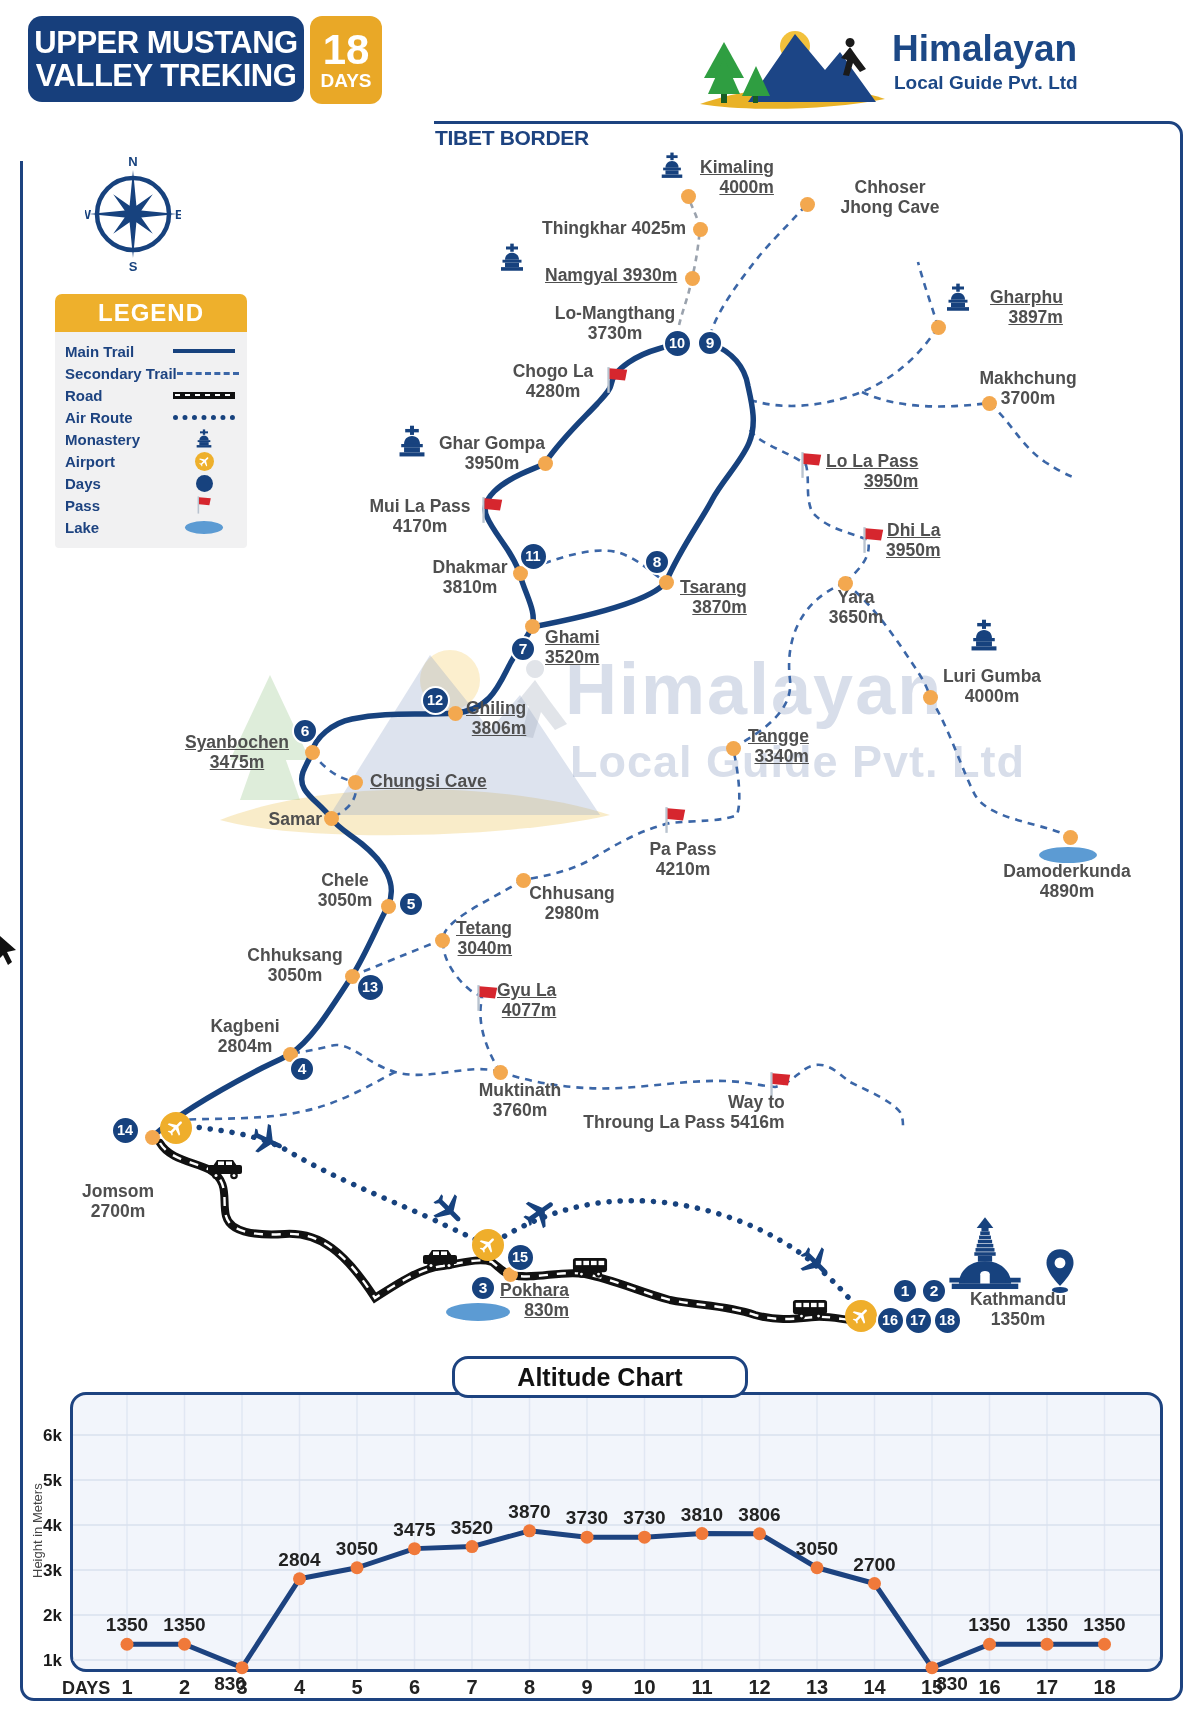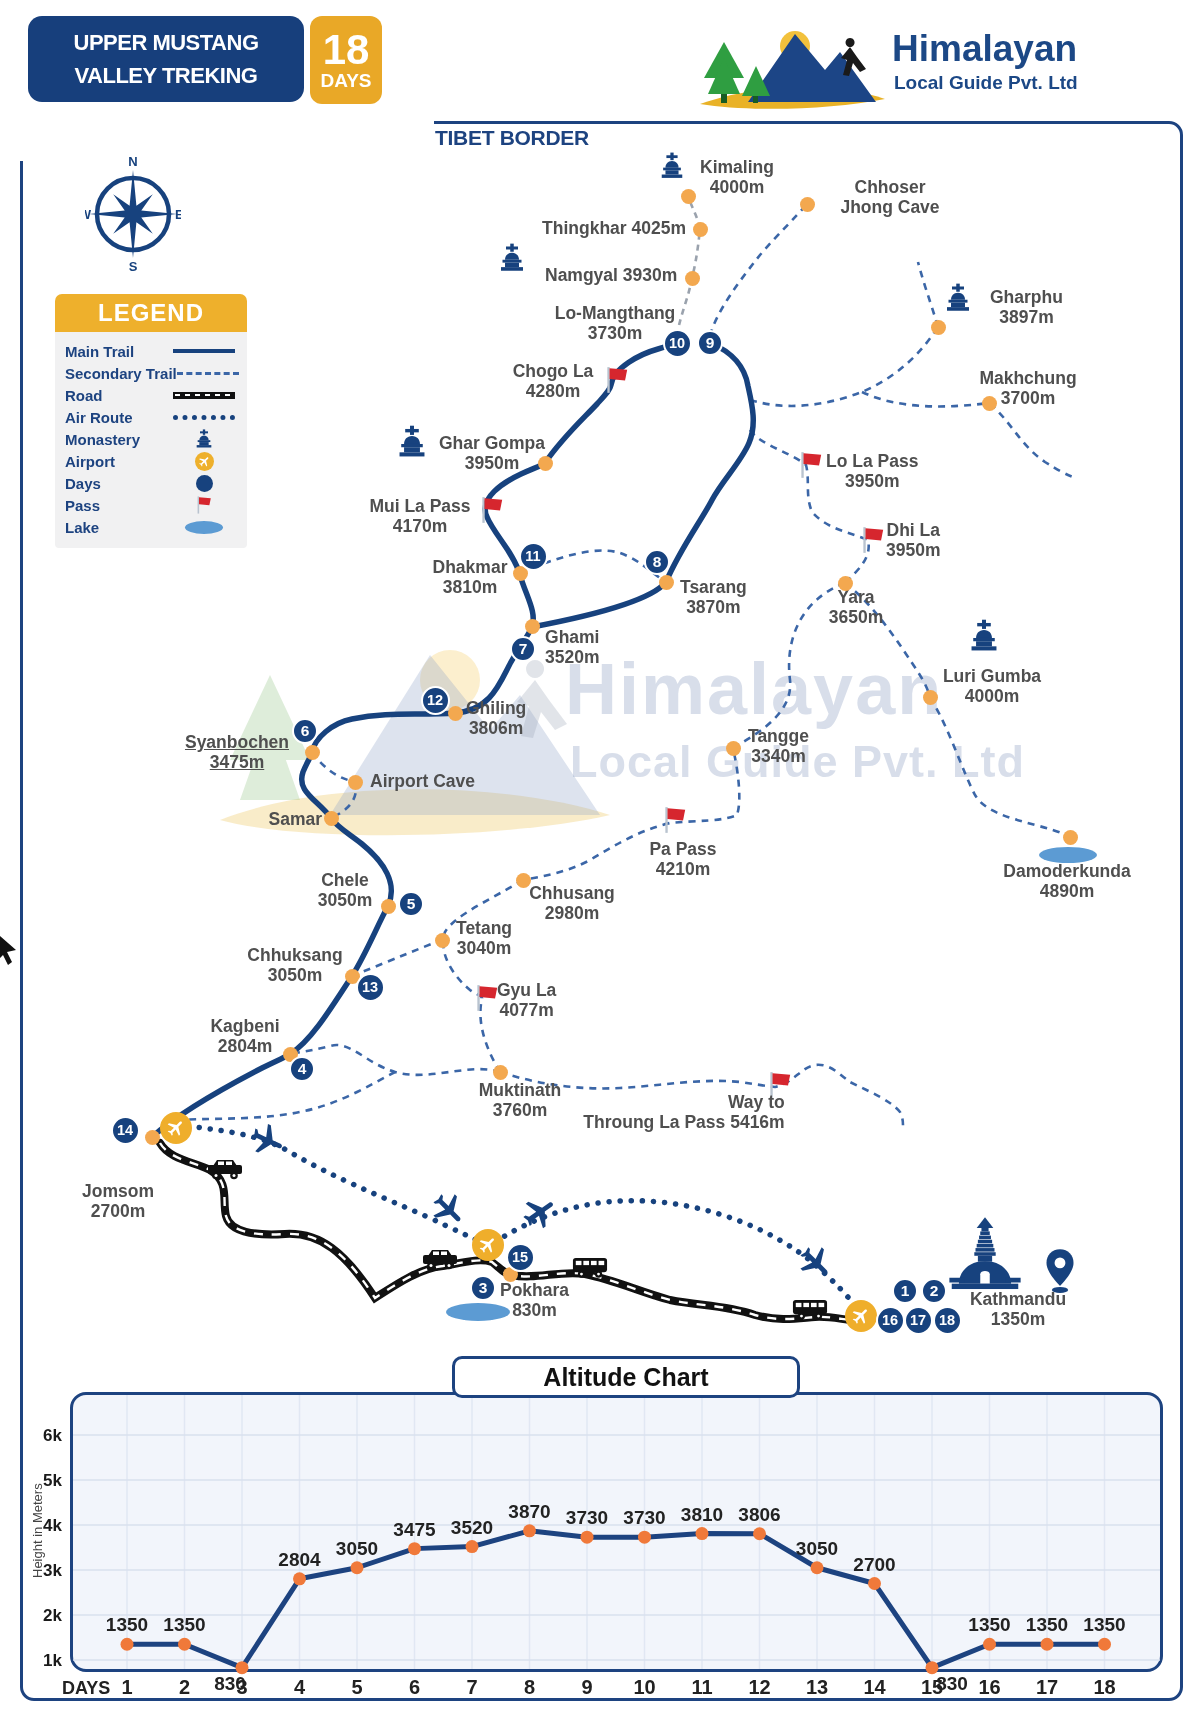--- a/index.html
+++ b/index.html
@@ -3,21 +3,21 @@
 <meta charset="utf-8">
 <style>
   html,body{margin:0;padding:0;background:#fff;}
   .page{position:relative;width:1200px;height:1712px;background:#fff;overflow:hidden;
         font-family:"Liberation Sans",sans-serif;}
   .abs{position:absolute;}
 
   
   .title-box{left:28px;top:16px;width:276px;height:86px;background:#173f7c;border-radius:14px;
              display:flex;flex-direction:column;align-items:center;justify-content:center;}
-  .title-box span{color:#fff;font-weight:bold;font-size:22px;line-height:33px;letter-spacing:-0.5px;white-space:nowrap;}
+  .title-box span{color:#fff;font-weight:bold;font-size:31px;line-height:33px;letter-spacing:-0.5px;white-space:nowrap;}
   .days-box{left:310px;top:16px;width:72px;height:88px;background:#e9a827;border-radius:12px;
             display:flex;flex-direction:column;align-items:center;justify-content:center;}
   .days-box .num{color:#fff;font-weight:bold;font-size:42px;line-height:42px;}
   .days-box .word{color:#fff;font-weight:bold;font-size:19px;line-height:20px;}
   .brand-name{left:892px;top:28px;font-size:37px;font-weight:bold;color:#1c4886;}
   .brand-sub{left:894px;top:72px;font-size:19px;font-weight:bold;color:#1c4886;}
 
   
   .map-frame{left:20px;top:121px;width:1163px;height:1580px;border:3.5px solid #1d4380;
              border-radius:14px;box-sizing:border-box;pointer-events:none;}
@@ -42,35 +42,35 @@
   .sym-days{width:17px;height:17px;border-radius:50%;background:#17427e;}
   .sym-lake{width:38px;height:13px;border-radius:50%;background:#5c9bd3;}
 
   
   .wm-title{left:565px;top:648px;font-size:72px;font-weight:bold;color:rgba(125,146,185,0.30);letter-spacing:2px;}
   .wm-sub{left:570px;top:736px;font-size:45px;font-weight:bold;color:rgba(125,146,185,0.30);letter-spacing:1px;}
 
   
   .place{position:absolute;color:#4f4f4f;font-weight:bold;font-size:17.5px;line-height:19.5px;
          text-align:center;white-space:nowrap;z-index:6;}
-  .place.align-left{text-align:center;}
+  .place.align-left{text-align:right;text-decoration:underline;}
   .place.align-right{text-align:center;}
   .day{position:absolute;background:#17427e;color:#fff;border:2.5px solid #fff;border-radius:50%;
        display:flex;align-items:center;justify-content:center;font-weight:bold;box-sizing:border-box;z-index:8;}
   .dot{position:absolute;width:15px;height:15px;border-radius:50%;background:#f3a84f;z-index:7;}
   .airport{position:absolute;width:32px;height:32px;border-radius:50%;background:#efae2b;
            display:flex;align-items:center;justify-content:center;z-index:7;}
   .airport svg{width:20px;height:20px;transform:rotate(45deg);}
   .lake{position:absolute;border-radius:50%;background:#5c9bd3;z-index:5;}
 
   
   .chart-box{left:70px;top:1392px;width:1093px;height:280px;border:3px solid #1d4380;border-radius:16px;
              background:#f2f5fb;box-sizing:border-box;}
-  .chart-title{left:452px;top:1356px;width:348px;height:42px;background:#fff;border:3px solid #1d4380;
-               border-radius:10px;display:flex;align-items:center;justify-content:center;
+  .chart-title{left:452px;top:1356px;width:296px;height:42px;background:#fff;border:3px solid #1d4380;
+               border-radius:16px;display:flex;align-items:center;justify-content:center;
                font-size:25px;font-weight:bold;color:#111;box-sizing:border-box;z-index:9;}
   .height-label{left:30px;top:1578px;transform:rotate(-90deg);transform-origin:0 0;
                 font-size:13px;color:#444;white-space:nowrap;z-index:9;}
   .days-axis-label{left:62px;top:1678px;font-size:18px;font-weight:bold;color:#222;z-index:9;}
 
   #gfx{position:absolute;left:0;top:0;width:1200px;height:1712px;z-index:4;}
   .overlay{position:absolute;left:0;top:0;width:1200px;height:1712px;z-index:6;pointer-events:none;}
 </style>
 </head>
 <body>
@@ -450,21 +450,21 @@
         <div class="place align-left" style="top: 266px; left: 545px;"><span>Namgyal 3930m</span></div>
         <div class="place align-middle" style="top: 304px; left: 615px; transform: translateX(-50%);"><span>Lo-Mangthang</span><br><span>3730m</span></div>
         <div class="place align-middle" style="top: 362px; left: 553px; transform: translateX(-50%);"><span>Chogo La</span><br><span>4280m</span></div>
         <div class="place align-middle" style="top: 434px; left: 492px; transform: translateX(-50%);"><span>Ghar Gompa</span><br><span>3950m</span></div>
         <div class="place align-middle" style="top: 497px; left: 420px; transform: translateX(-50%);"><span>Mui La Pass</span><br><span>4170m</span></div>
         <div class="place align-middle" style="top: 558px; left: 470px; transform: translateX(-50%);"><span>Dhakmar</span><br><span>3810m</span></div>
         <div class="place align-left" style="top: 628px; left: 545px;"><span>Ghami</span><br><span>3520m</span></div>
         <div class="place align-left" style="top: 578px; left: 680px;"><span>Tsarang</span><br><span>3870m</span></div>
         <div class="place align-left" style="top: 699px; left: 466px;"><span>Ghiling</span><br><span>3806m</span></div>
         <div class="place align-middle" style="top: 733px; left: 237px; transform: translateX(-50%); text-decoration: underline;"><span>Syanbochen</span><br><span>3475m</span></div>
-        <div class="place align-left" style="top: 772px; left: 370px;"><span>Airport Cave</span></div>
+        <div class="place align-left" style="top: 772px; left: 370px;"><span>Chungsi Cave</span></div>
         <div class="place align-right" style="top: 810px; left: 322px; transform: translateX(-100%);"><span>Samar</span></div>
         <div class="place align-middle" style="top: 871px; left: 345px; transform: translateX(-50%);"><span>Chele</span><br><span>3050m</span></div>
         <div class="place align-middle" style="top: 884px; left: 572px; transform: translateX(-50%);"><span>Chhusang</span><br><span>2980m</span></div>
         <div class="place align-left" style="top: 919px; left: 456px;"><span>Tetang</span><br><span>3040m</span></div>
         <div class="place align-middle" style="top: 946px; left: 295px; transform: translateX(-50%);"><span>Chhuksang</span><br><span>3050m</span></div>
         <div class="place align-left" style="top: 981px; left: 497px;"><span>Gyu La</span><br><span>4077m</span></div>
         <div class="place align-middle" style="top: 1017px; left: 245px; transform: translateX(-50%);"><span>Kagbeni</span><br><span>2804m</span></div>
         <div class="place align-middle" style="top: 1081px; left: 520px; transform: translateX(-50%);"><span>Muktinath</span><br><span>3760m</span></div>
         <div class="place align-middle" style="top: 1093px; left: 684px; transform: translateX(-50%); text-align: right;"><span>Way to</span><br><span>Throung La Pass 5416m</span></div>
         <div class="place align-middle" style="top: 1142px; left: 118px; transform: translateX(-50%); margin-top: 40px;"><span>Jomsom</span><br><span>2700m</span></div>

